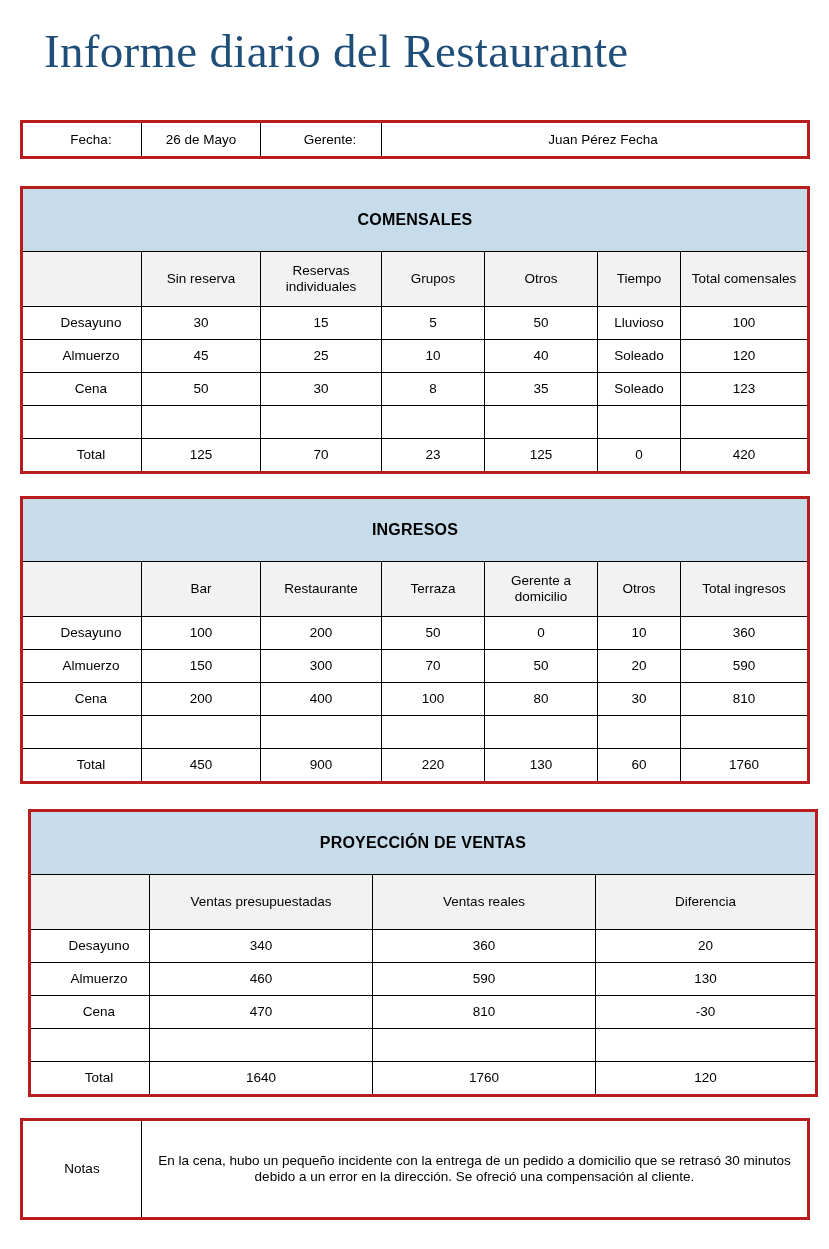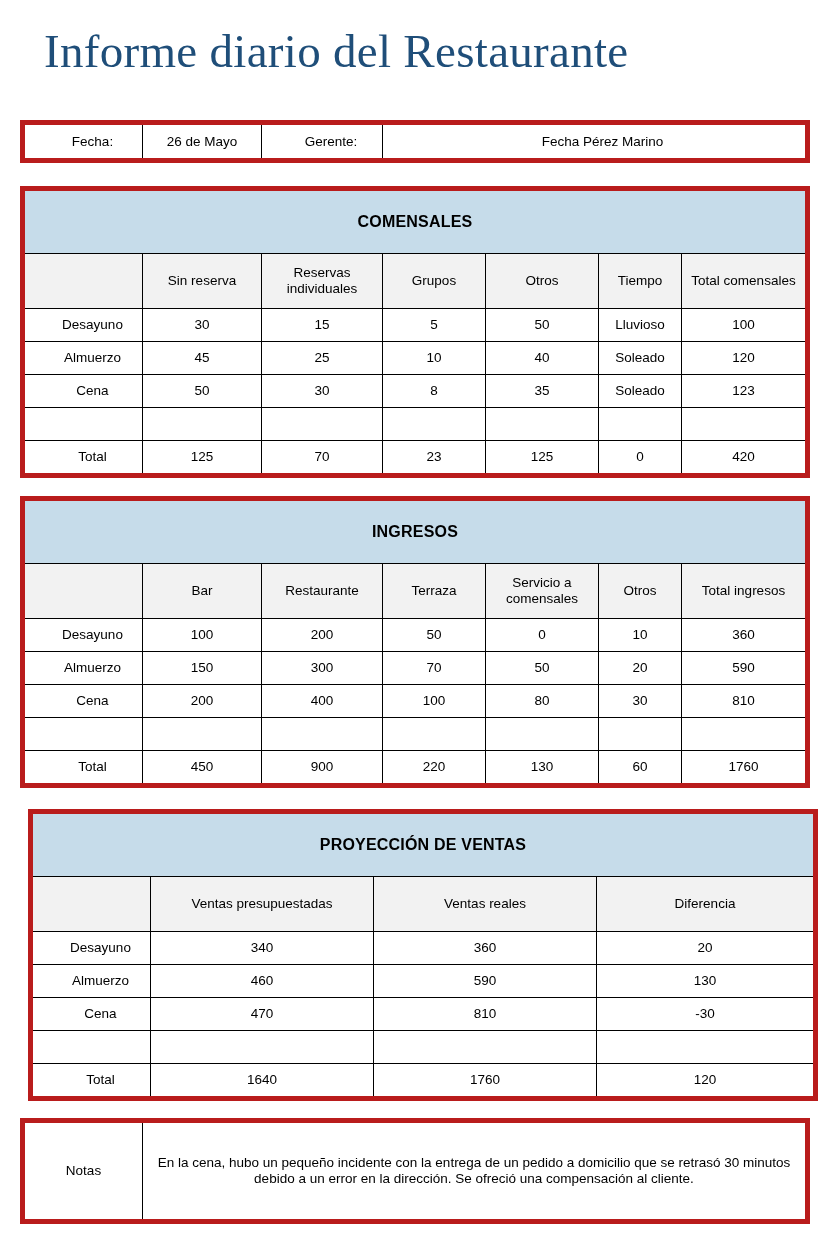--- a/index.html
+++ b/index.html
@@ -35,21 +35,21 @@
     letter-spacing: 0.3px;
     white-space: nowrap;
     line-height: 1.18;
   }
 
   
   .tbl {
     position: absolute;
     border-collapse: collapse;
     table-layout: fixed;
-    border: 5px solid #b91c1c;
+    border: 3px solid #b91c1c;
     background: #ffffff;
   }
   .tbl td, .tbl th {
     border: 1px solid #000000;
     padding: 0;
     margin: 0;
     font-weight: 400;
     font-size: 13.5px;
     text-align: center;
     vertical-align: middle;
@@ -152,21 +152,21 @@
       <col style="width:120px">
       <col style="width:119px">
       <col style="width:121px">
       <col>
     </colgroup>
     <tbody>
       <tr>
         <td class="info-key">Fecha:</td>
         <td class="info-val">26 de Mayo</td>
         <td class="info-key">Gerente:</td>
-        <td class="info-val-wide">Fecha Pérez Marino</td>
+        <td class="info-val-wide">Juan Pérez Fecha</td>
       </tr>
     </tbody>
   </table>
 
   <table class="tbl" id="comensales-table">
     <colgroup>
       <col style="width:120px">
       <col style="width:119px">
       <col style="width:121px">
       <col style="width:103px">
@@ -247,21 +247,21 @@
     </colgroup>
     <tbody>
       <tr class="section-title">
         <td colspan="7">INGRESOS</td>
       </tr>
       <tr class="col-head">
         <td></td>
         <td>Bar</td>
         <td>Restaurante</td>
         <td>Terraza</td>
-        <td>Servicio a comensales</td>
+        <td>Gerente a domicilio</td>
         <td>Otros</td>
         <td>Total ingresos</td>
       </tr>
       <tr class="data-row">
         <td class="row-label">Desayuno</td>
         <td>100</td>
         <td>200</td>
         <td>50</td>
         <td>0</td>
         <td>10</td>

